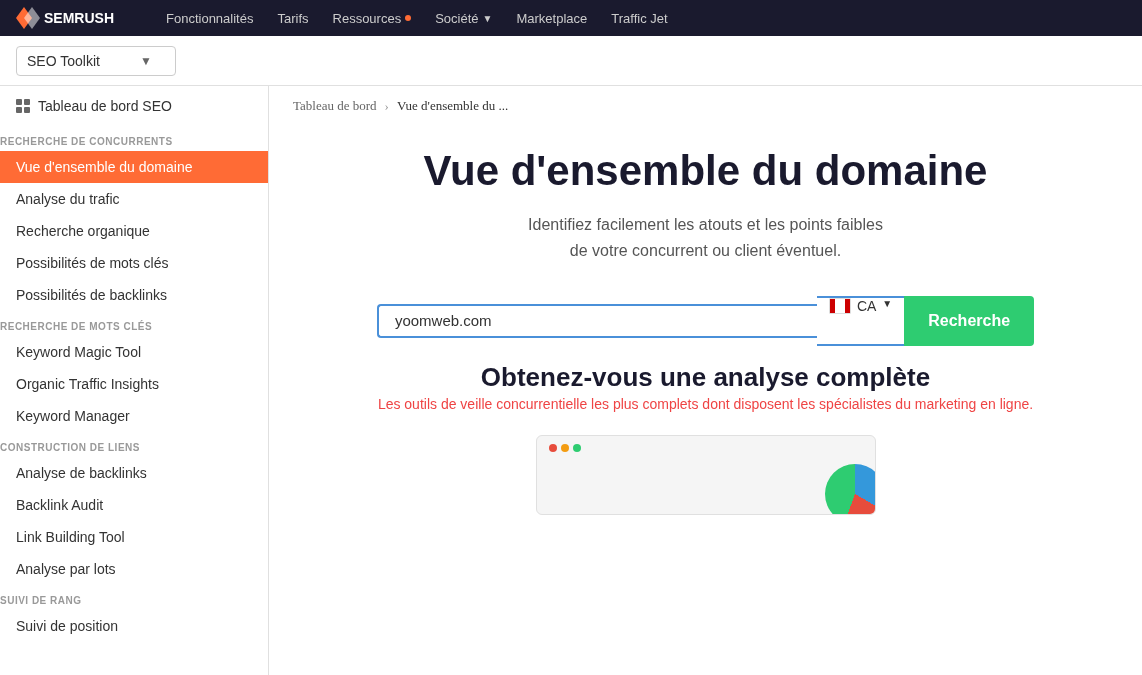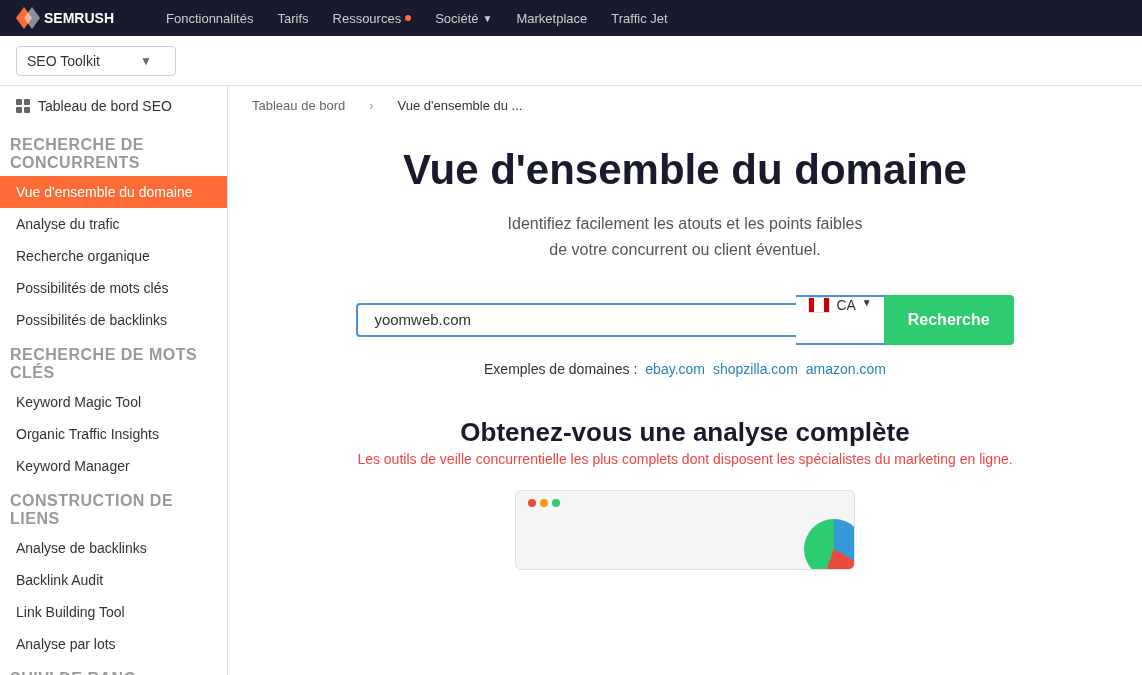--- a/index.html
+++ b/index.html
@@ -71,21 +71,21 @@
     }
 
     
     .main-layout {
       display: flex;
       height: calc(675px - 36px - 50px);
     }
 
     
     .sidebar {
-      width: 228px;
+      width: 269px;
       background: #fff;
       border-right: 1px solid #e0e0e0;
       overflow-y: auto;
       flex-shrink: 0;
     }
     .sidebar-dashboard {
       display: flex;
       align-items: center;
       gap: 8px;
       padding: 12px 16px;
@@ -99,22 +99,22 @@
       gap: 2px;
       width: 14px;
       height: 14px;
     }
     .grid-icon span {
       background: #666;
       display: block;
       border-radius: 1px;
     }
     .sidebar-section-label {
-      padding: 10px 10px 4px;
-      font-size: 16px;
+      padding: 10px 0 4px;
+      font-size: 10px;
       font-weight: bold;
       color: #999;
       text-transform: uppercase;
       letter-spacing: 0.5px;
     }
     .sidebar-item {
       padding: 8px 16px;
       cursor: pointer;
       font-size: 14px;
       color: #333;
@@ -126,24 +126,25 @@
     }
 
     
     .content {
       flex: 1;
       overflow-y: auto;
       background: #fff;
     }
     .breadcrumb {
       display: flex;
-      gap: 24px;
+      gap: 8px;
       padding: 12px 24px;
       font-size: 13px;
       color: #666;
+      font-family: Liberation Serif, serif;
     }
     .breadcrumb-arrow {
       color: #999;
     }
     .breadcrumb-current {
       color: #333;
     }
     .content-main {
       padding: 20px 60px;
       text-align: center;
@@ -361,26 +362,20 @@
       <div class="search-row">
         <input class="domain-input" type="text" value="yoomweb.com" style="">
         <div class="country-selector">
           <span class="flag-ca"></span>
           <span>CA</span>
           <span style="font-size:10px;">▼</span>
         </div>
         <button class="search-btn">Recherche</button>
       </div>
 
-      <div class="examples-row">
-        <span class="examples-label">Exemples de domaines :</span>
-        <a class="example-link">ebay.com</a>
-        <a class="example-link">shopzilla.com</a>
-        <a class="example-link">amazon.com</a>
-      </div>
 
       <h2 class="section-title">Obtenez-vous une analyse complète</h2>
       <p class="section-desc">Les outils de veille concurrentielle les plus complets dont disposent les spécialistes du marketing en ligne.</p>
 
       <div class="preview-area">
         <div class="preview-card">
           <div class="preview-dots">
             <span class="preview-dot" style="background:#e74c3c;"></span>
             <span class="preview-dot" style="background:#f39c12;"></span>
             <span class="preview-dot" style="background:#2ecc71;"></span>

